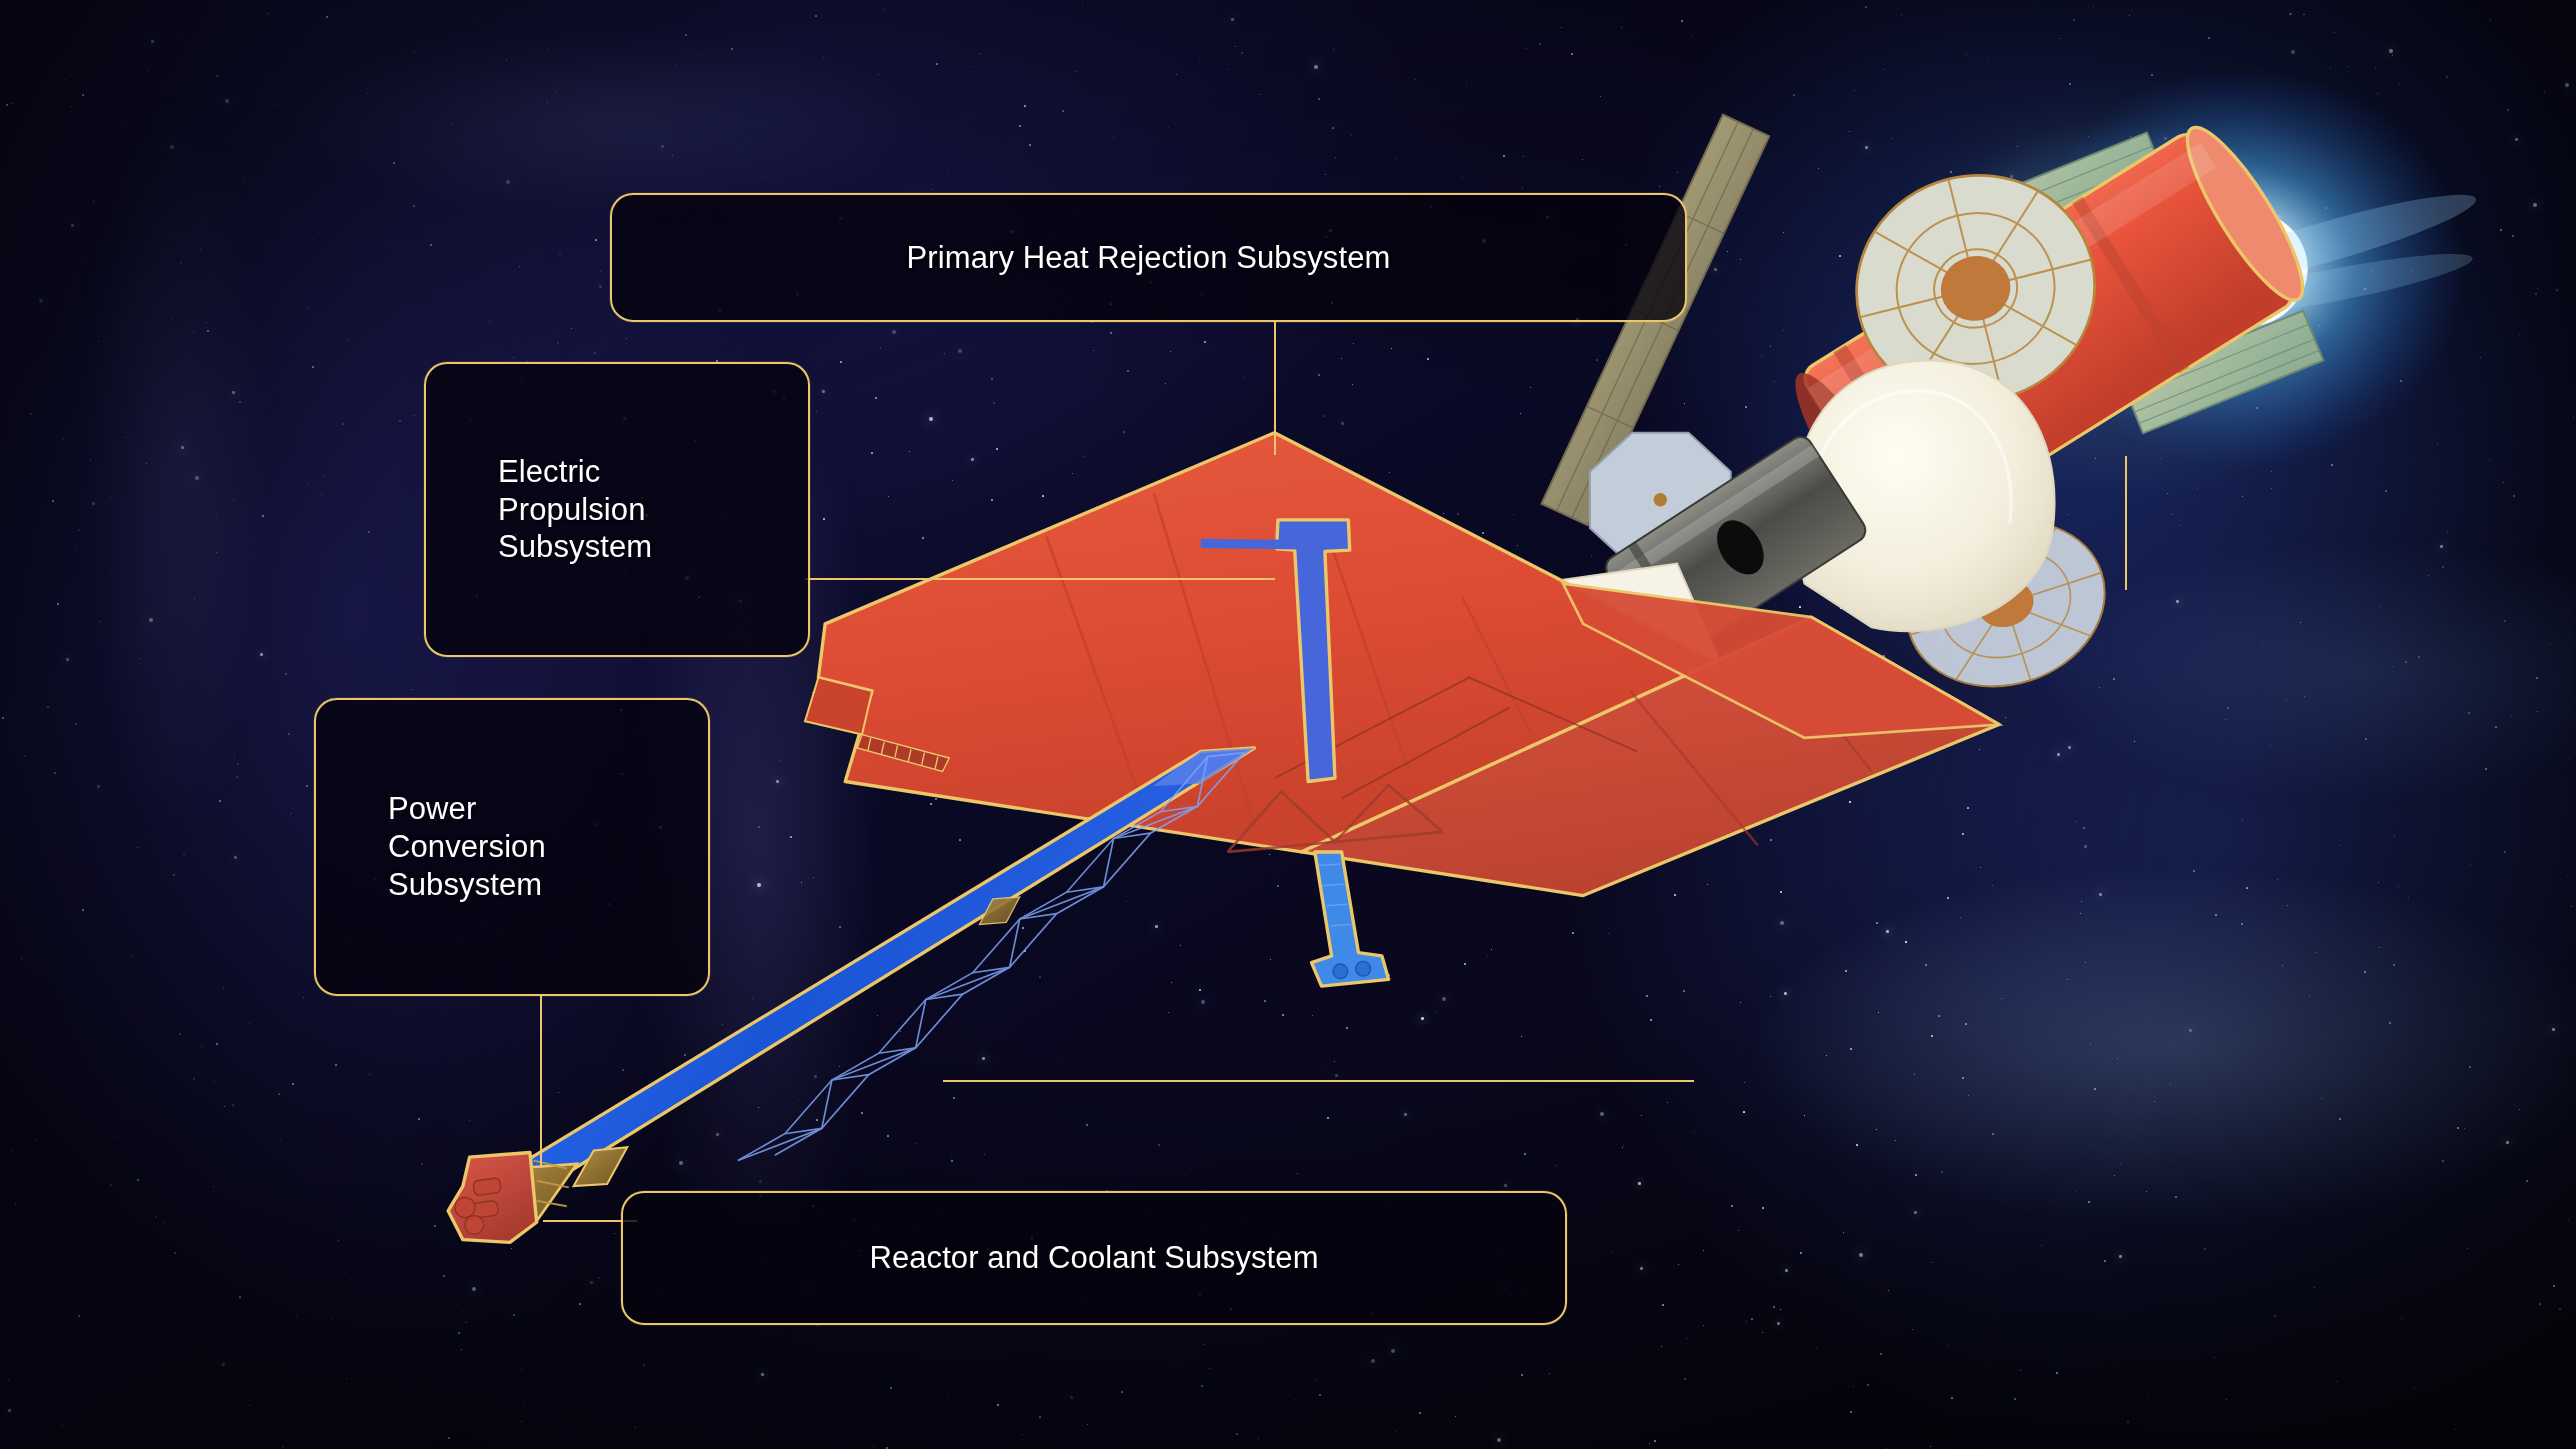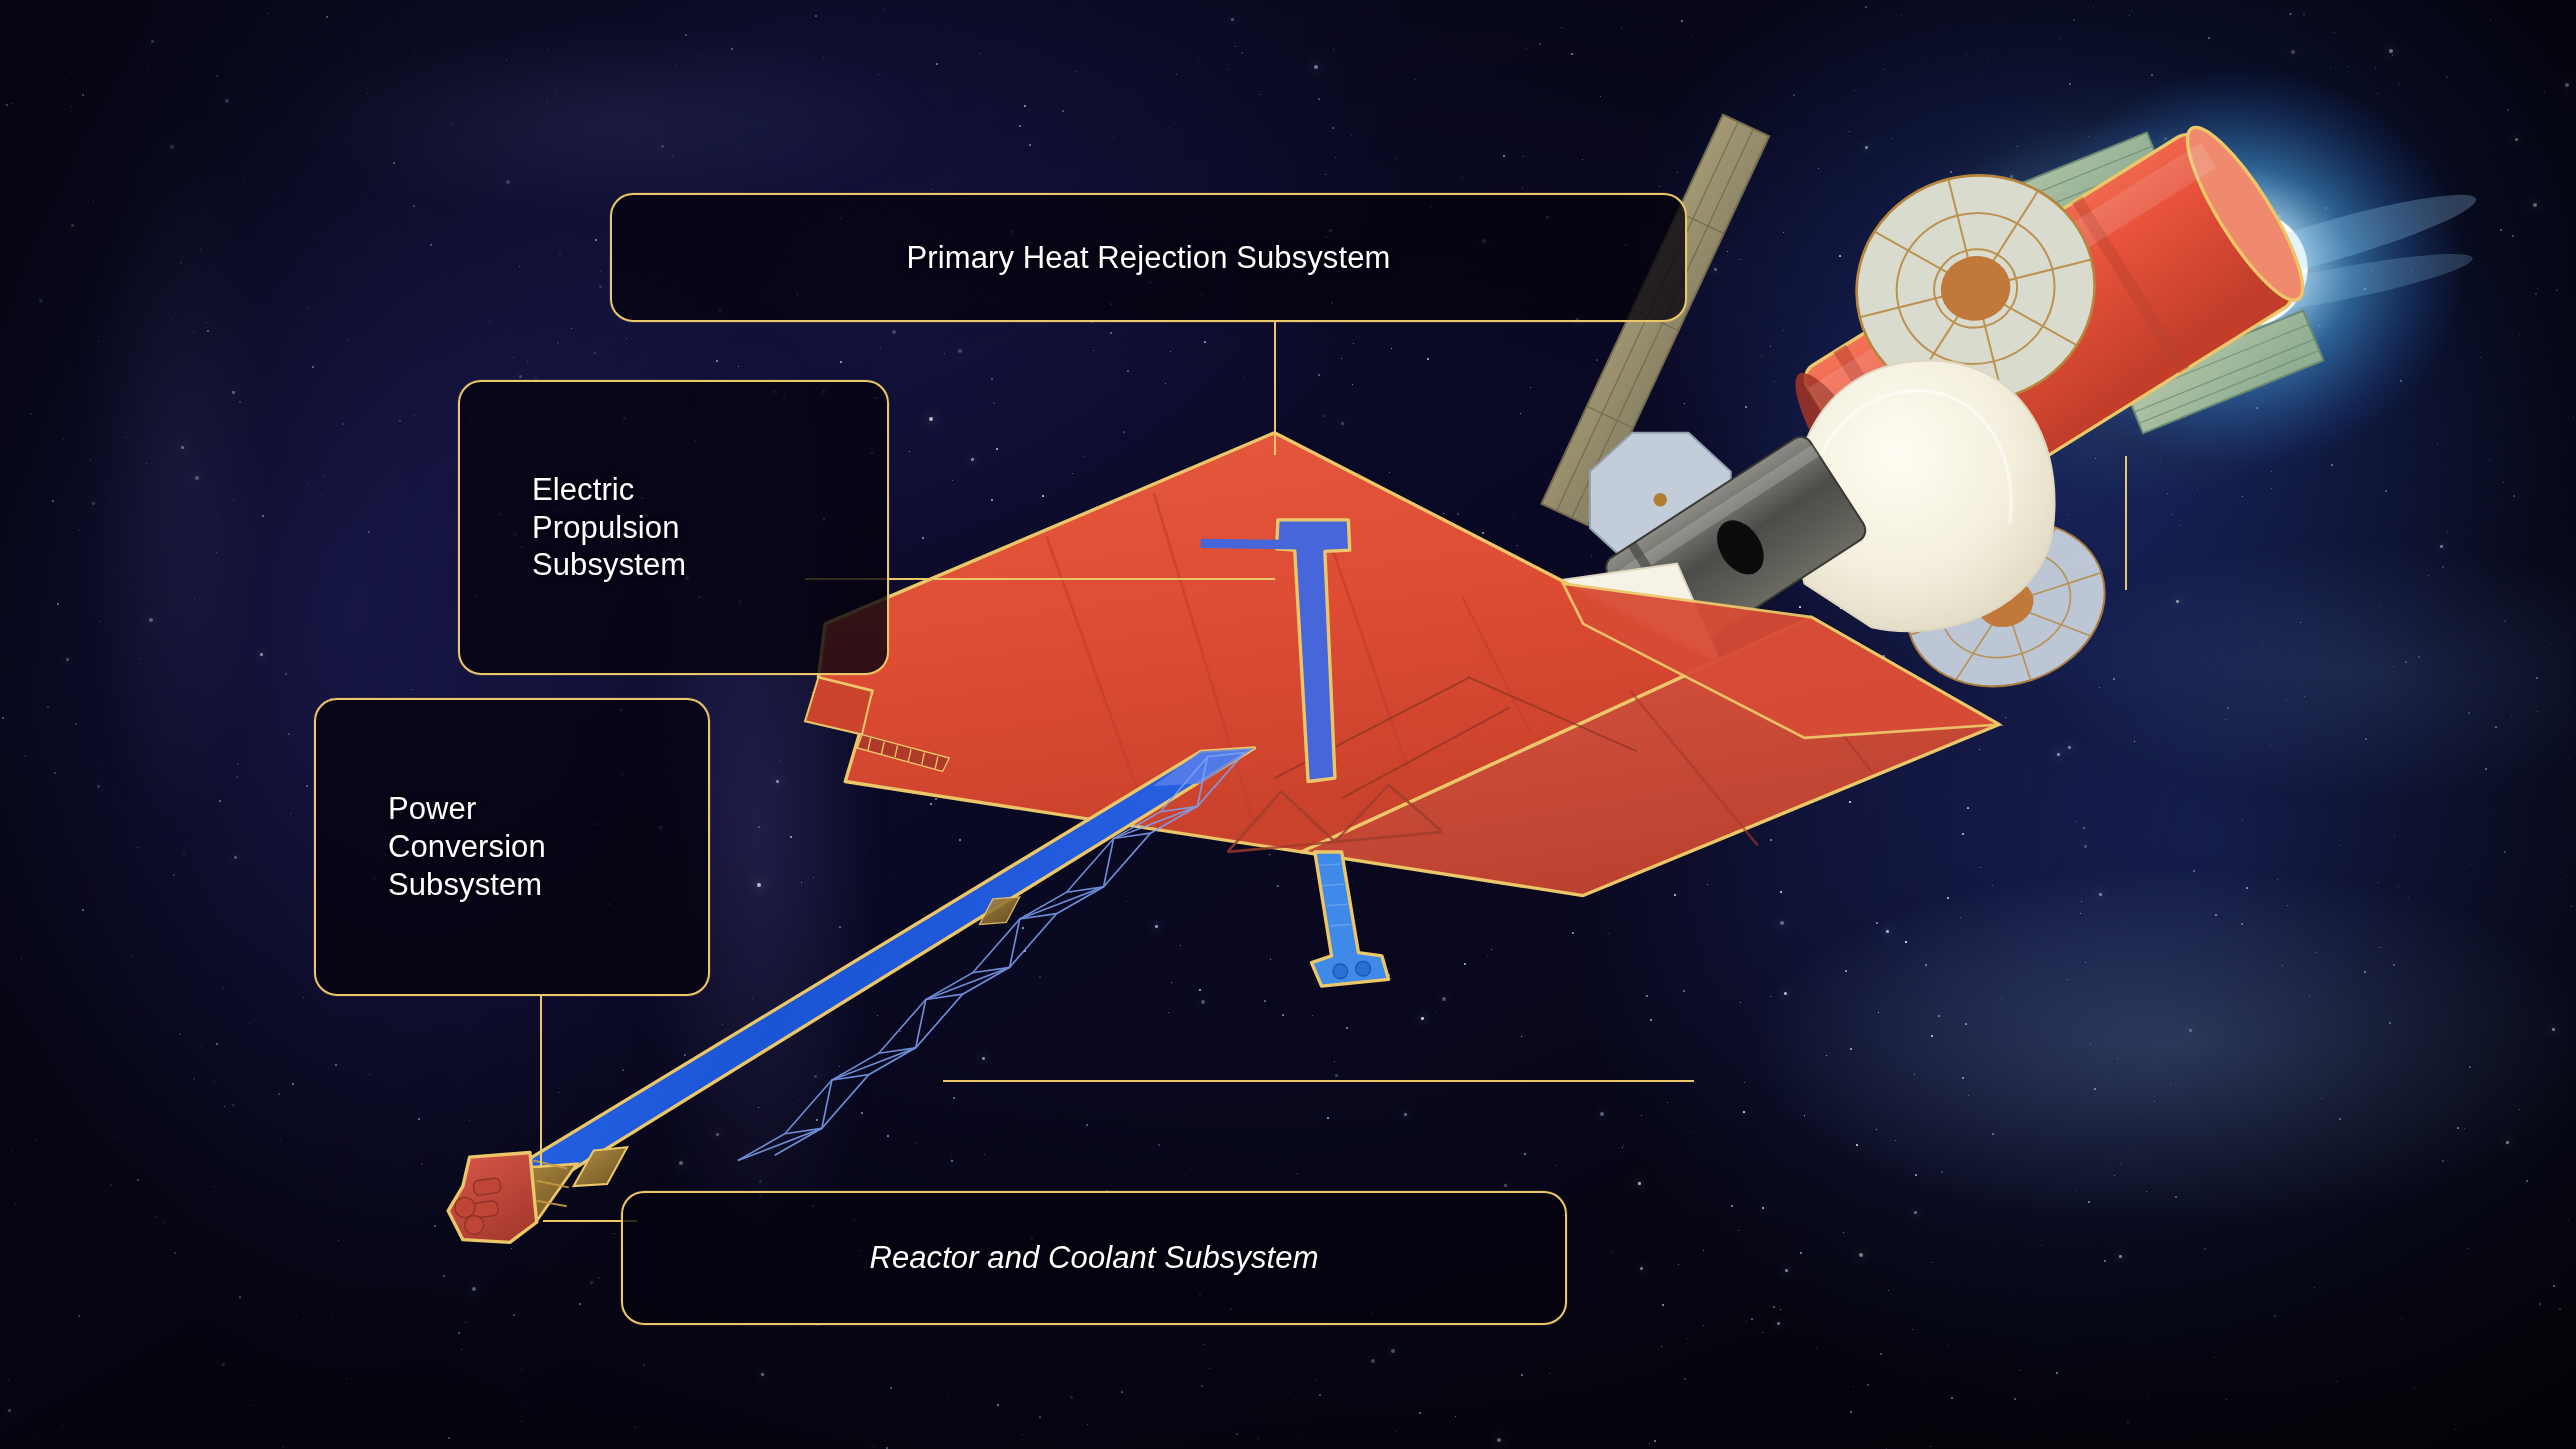--- a/index.html
+++ b/index.html
@@ -1349,32 +1349,32 @@
   <div class="leader v" style="left:2125px; top:456px; height:134px;"></div>
 
   <div class="leader h" style="left:943px; top:1080px; width:751px;"></div>
 
   <div class="leader h" style="left:543px; top:1220px; width:94px;"></div>
 
   <div class="callout centered" style="left:610px; top:193px; width:1077px; height:129px;">
     <span class="label">Primary Heat Rejection Subsystem</span>
   </div>
 
-  <div class="callout lefted" style="left:424px; top:380px; width:431px; height:295px;margin-left:34px;">
+  <div class="callout lefted" style="left:424px; top:362px; width:386px; height:295px;">
     <span class="label">Electric
 Propulsion
 Subsystem</span>
   </div>
 
   <div class="callout lefted" style="left:314px; top:698px; width:396px; height:298px;">
     <span class="label">Power
 Conversion
 Subsystem</span>
   </div>
 
 
 
-  <div class="callout centered" style="left:621px; top:1191px; width:946px; height:134px;font-style:italic;">
+  <div class="callout centered" style="left:621px; top:1191px; width:946px; height:134px;">
     <span class="label">Reactor and Coolant Subsystem</span>
   </div>
 
 </div>
 
 
 </body></html>

